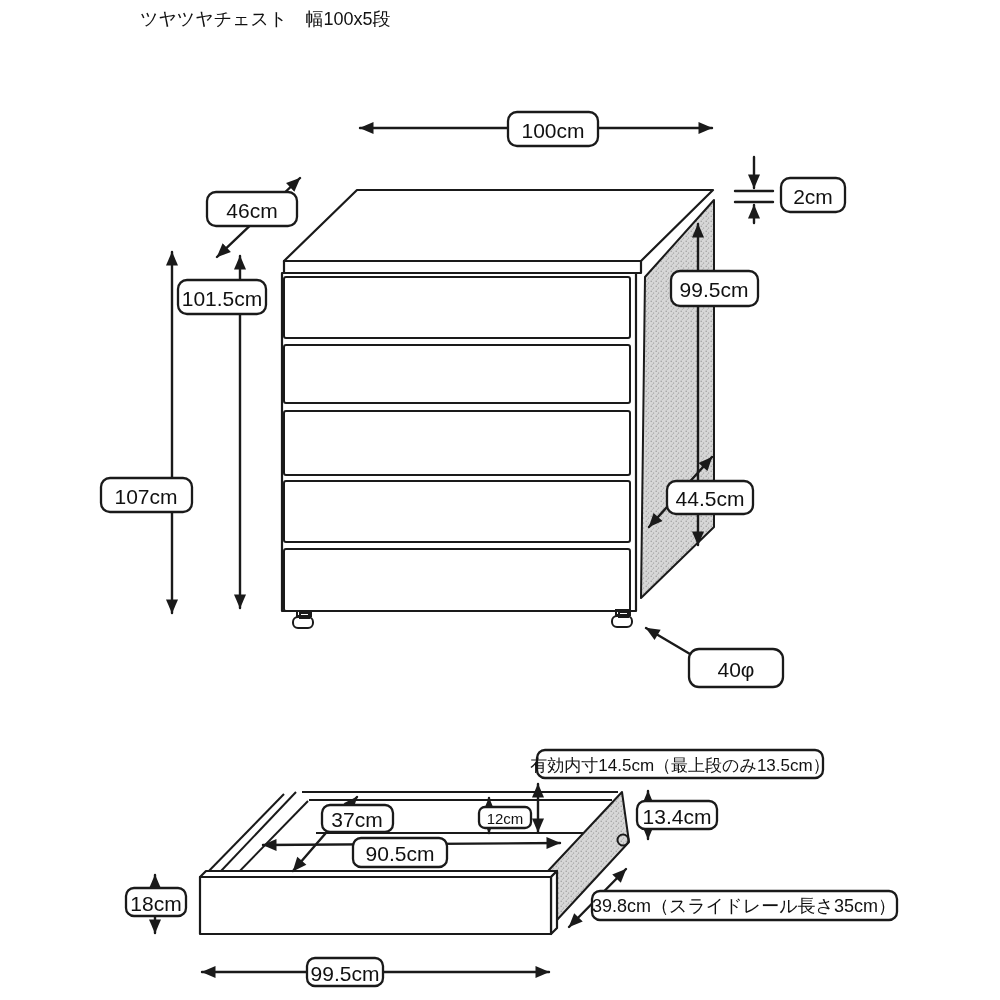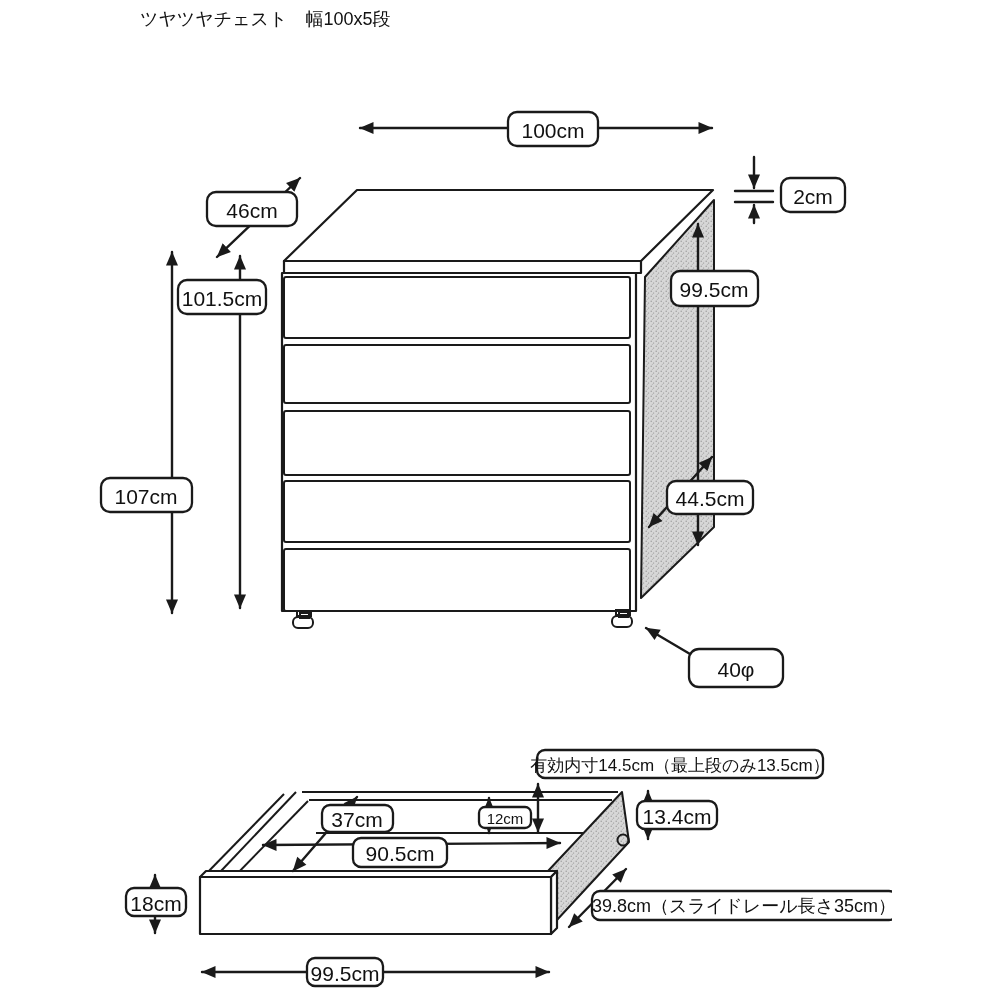--- a/index.html
+++ b/index.html
@@ -1,17 +1,17 @@
 <!DOCTYPE html>
 <html><head>
 <meta charset="utf-8">
 <style>
   html,body{margin:0;padding:0;background:#fff;}
   #stage{position:relative;width:892px;height:1000px;background:#fff;overflow:hidden;
-         font-family:"Liberation Sans",sans-serif;}
+         font-family:"Liberation Sans",sans-serif;padding-left:27px;}
   svg{position:absolute;left:0;top:0;}
   .ln{stroke:#1a1a1a;stroke-width:2.4;fill:none;stroke-linecap:round;}
   .thin{stroke:#1a1a1a;stroke-width:2;fill:none;}
   .shape{fill:#ffffff;stroke:#1a1a1a;stroke-width:2.2;stroke-linejoin:round;}
   .drawer{fill:#ffffff;stroke:#1a1a1a;stroke-width:2;stroke-linejoin:round;}
   .stip{fill:url(#stip);stroke:#1a1a1a;stroke-width:2;stroke-linejoin:round;}
   .lbl{fill:#ffffff;stroke:#1a1a1a;stroke-width:2.3;}
   .lt{font-family:"Liberation Sans",sans-serif;font-size:21px;fill:#111;
       text-anchor:middle;dominant-baseline:central;}
   .lt-small{font-size:15px;}

